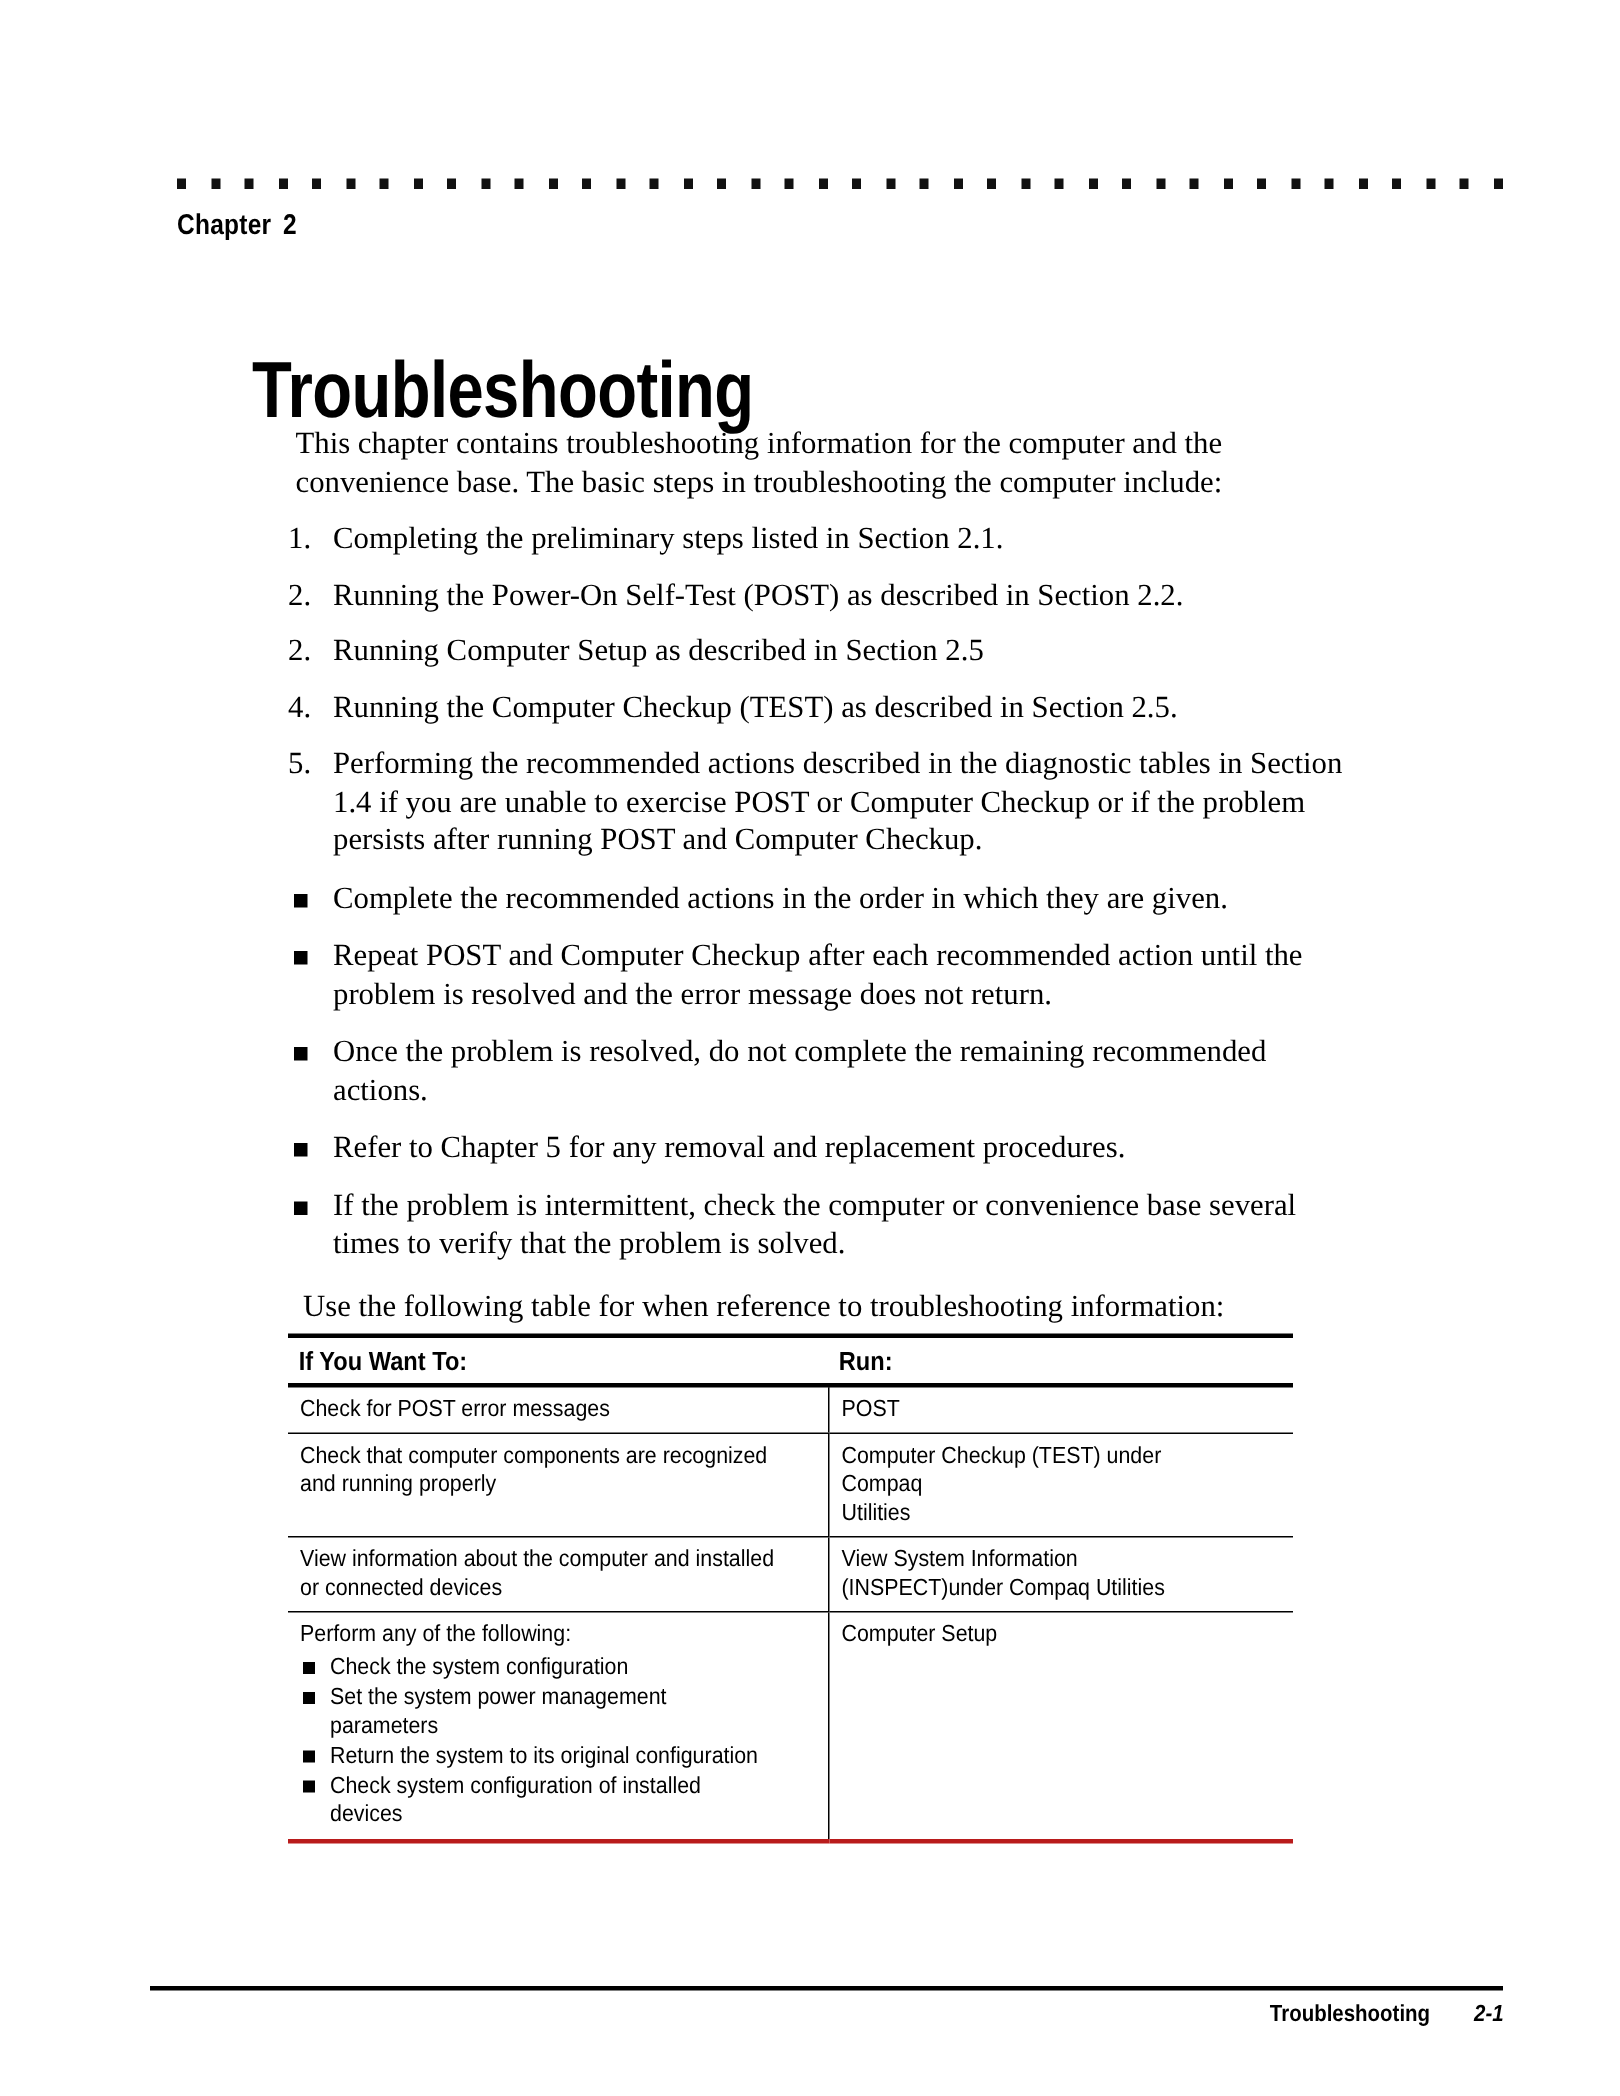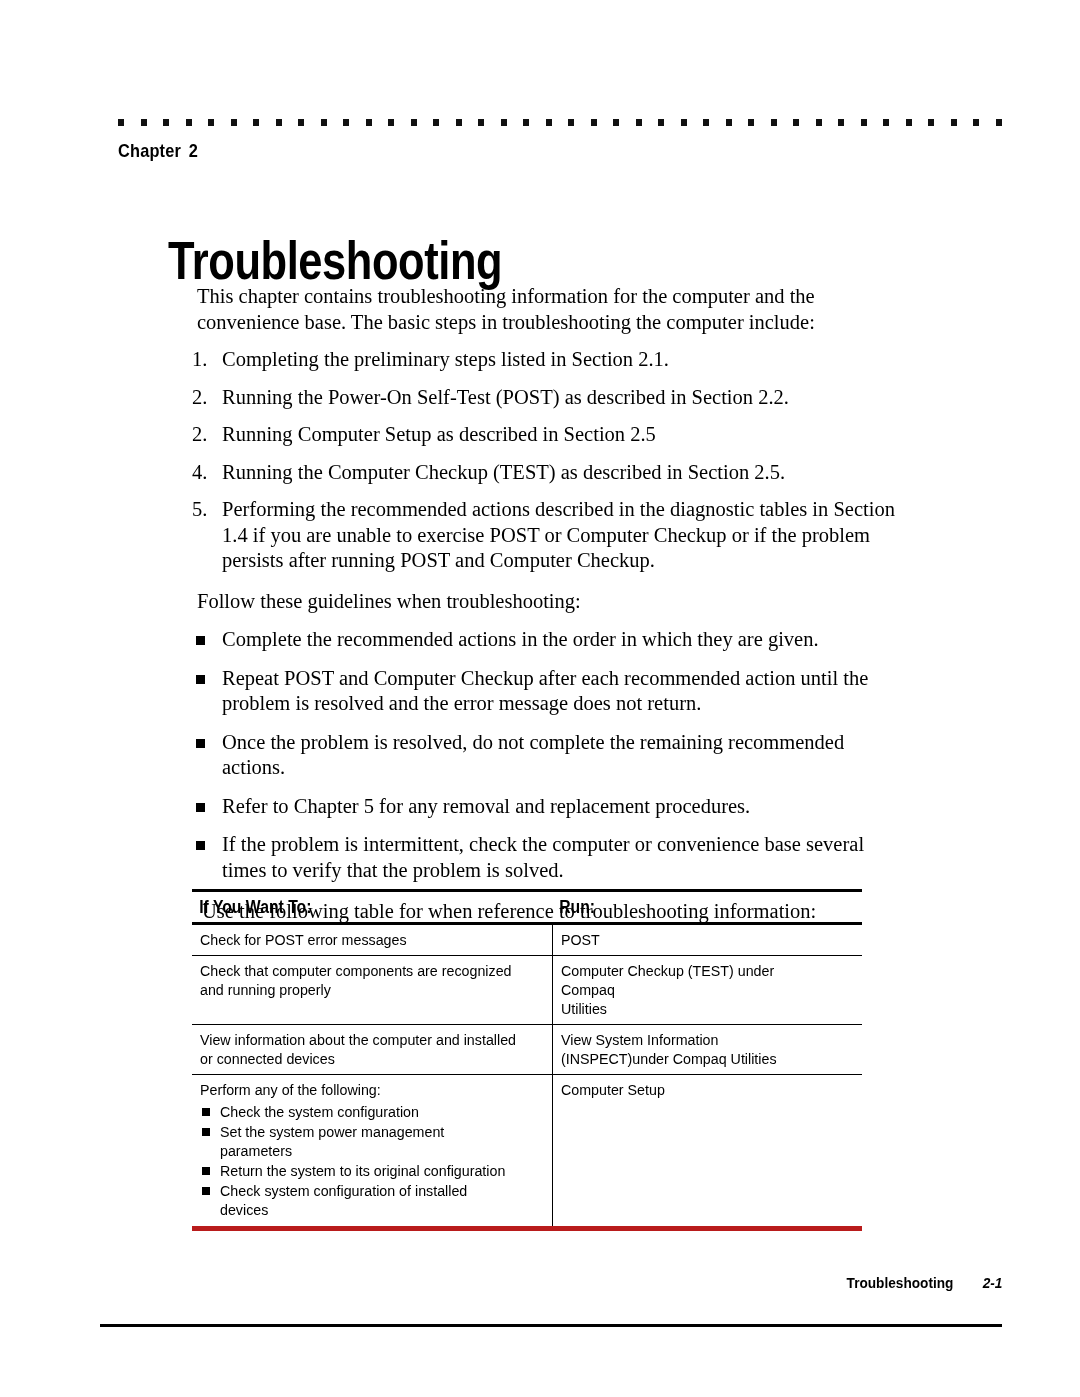--- a/index.html
+++ b/index.html
@@ -158,21 +158,21 @@
   }
   .ref-table tbody td .sx {
     display: block;
     transform: scaleX(0.92);
     transform-origin: left top;
   }
   .ref-table tbody td.col2 {
     border-left: 1.5px solid #000;
   }
   .ref-table tbody tr.last td {
-    border-bottom: 5px solid #b91c1c;
+    border-bottom: 3px solid #b91c1c;
   }
   .ref-table tbody tr.last td.col1 { height: 118px; }
 
   .cell-sub {
     list-style: none;
     margin: 3px 0 0 0;
     padding: 0;
   }
   .cell-sub li {
     position: relative;
@@ -193,21 +193,21 @@
   .footer-rule {
     position: absolute;
     left: 100px;
     top: 1324px;
     width: 902px;
     height: 2.5px;
     background: #000000;
   }
   .footer-text {
     position: absolute;
-    top: 1274px;
+    top: 1334px;
     left: 100px;
     width: 902px;
     text-align: right;
     font-family: "Liberation Sans Narrow", "Liberation Sans", sans-serif;
     font-weight: bold;
     font-size: 15.5px;
     white-space: nowrap;
   }
   .footer-text .ft-name {
     display: inline-block;
@@ -296,21 +296,20 @@
       <li class="num-item">
         <span class="marker">4.</span>
         <span>Running the Computer Checkup (TEST) as described in Section 2.5.</span>
       </li>
       <li class="num-item">
         <span class="marker">5.</span>
         <span>Performing the recommended actions described in the diagnostic tables in Section 1.4 if you are unable to exercise POST or Computer Checkup or if the problem persists after running POST and Computer Checkup.</span>
       </li>
     </ol>
 
-    <p class="para para-follow">Follow these guidelines when troubleshooting:</p>
 
     <ul class="bullet-list">
       <li class="bullet-item">
         <span class="sq"></span>
         <span>Complete the recommended actions in the order in which they are given.</span>
       </li>
       <li class="bullet-item">
         <span class="sq"></span>
         <span>Repeat POST and Computer Checkup after each recommended action until the problem is resolved and the error message does not return.</span>
       </li>

